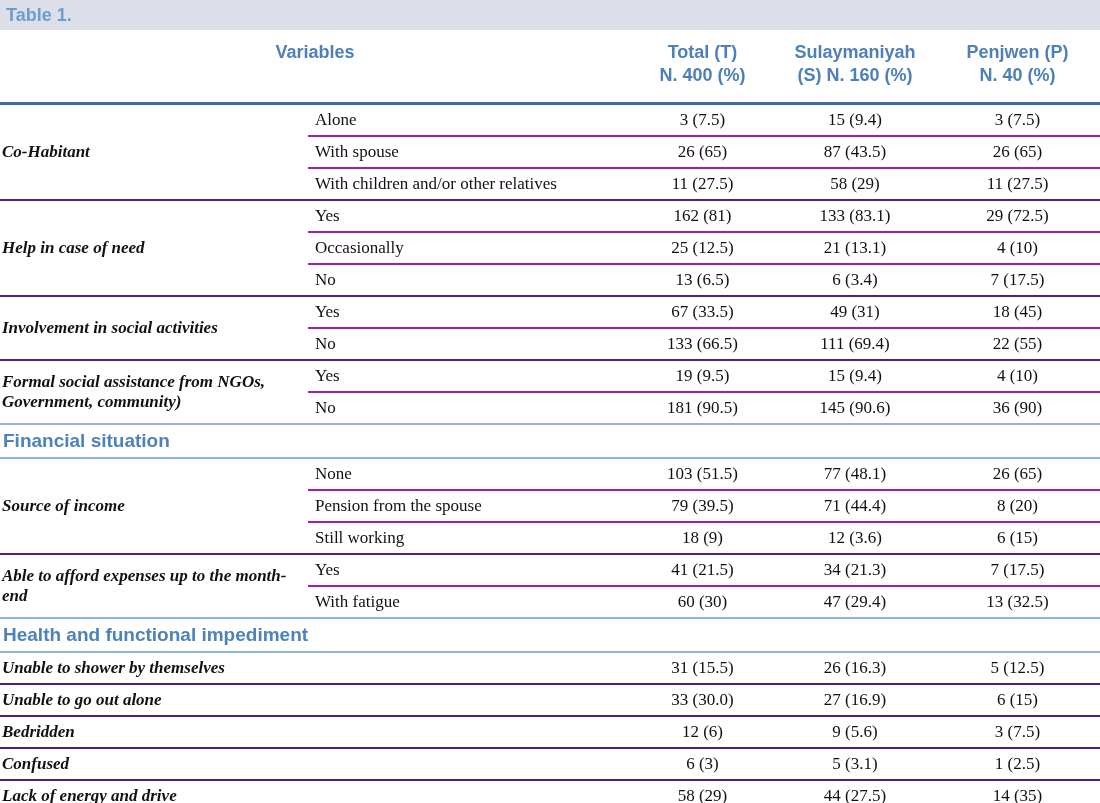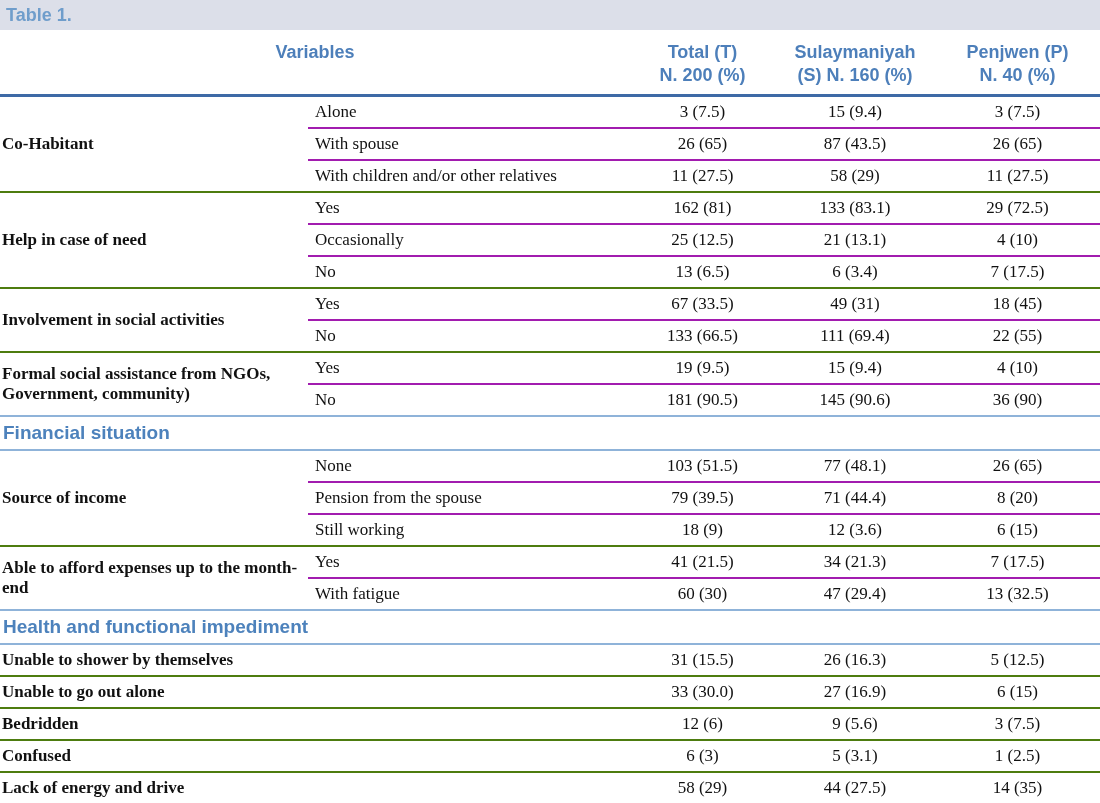--- a/index.html
+++ b/index.html
@@ -42,50 +42,51 @@
     border-collapse: collapse;
     table-layout: fixed;
   }
   thead th {
     font-family: "Liberation Sans", sans-serif;
     font-weight: bold;
     font-size: 18px;
     color: #4d7fba;
     vertical-align: top;
     padding-top: 11px;
-    padding-bottom: 8px;
+    padding-bottom: 16px;
     text-align: center;
     line-height: 1.25;
     border-bottom: 3px solid #3e6aa6;
     background: #ffffff;
   }
   tbody td {
     height: 30px;
     font-family: "Liberation Serif", serif;
     font-size: 17px;
     color: #111111;
     padding: 0;
     vertical-align: middle;
   }
   td.group-label {
     font-weight: bold;
     text-align: left;
     padding-left: 2px;
     padding-right: 6px;
     line-height: 1.15;
+    font-style: italic;
   }
   td.sub {
     text-align: left;
     padding-left: 7px;
   }
   td.val {
     text-align: center;
   }
   tr.row-start td {
-    border-top: 2px solid #4d7c0f;
+    border-top: 2px solid #4c1d95;
   }
   tr.row-inner td.sub,
   tr.row-inner td.val {
     border-top: 2px solid #a21caf;
   }
   tr.section-row td.section-cell {
     font-family: "Liberation Sans", sans-serif;
     font-weight: bold;
     font-size: 19px;
     color: #4d82bc;
@@ -112,21 +113,21 @@
       <col style="width:322px">
       <col style="width:145px">
       <col style="width:160px">
       <col style="width:165px">
     </colgroup>
     <thead>
       <tr>
         <th colspan="2">Variables</th>
         <th>
           <span>Total (T)</span><br>
-          <span>N. 200 (%)</span>
+          <span>N. 400 (%)</span>
         </th>
         <th>
           <span>Sulaymaniyah</span><br>
           <span>(S) N. 160 (%)</span>
         </th>
         <th>
           <span>Penjwen (P)</span><br>
           <span>N. 40 (%)</span>
         </th>
       </tr>

